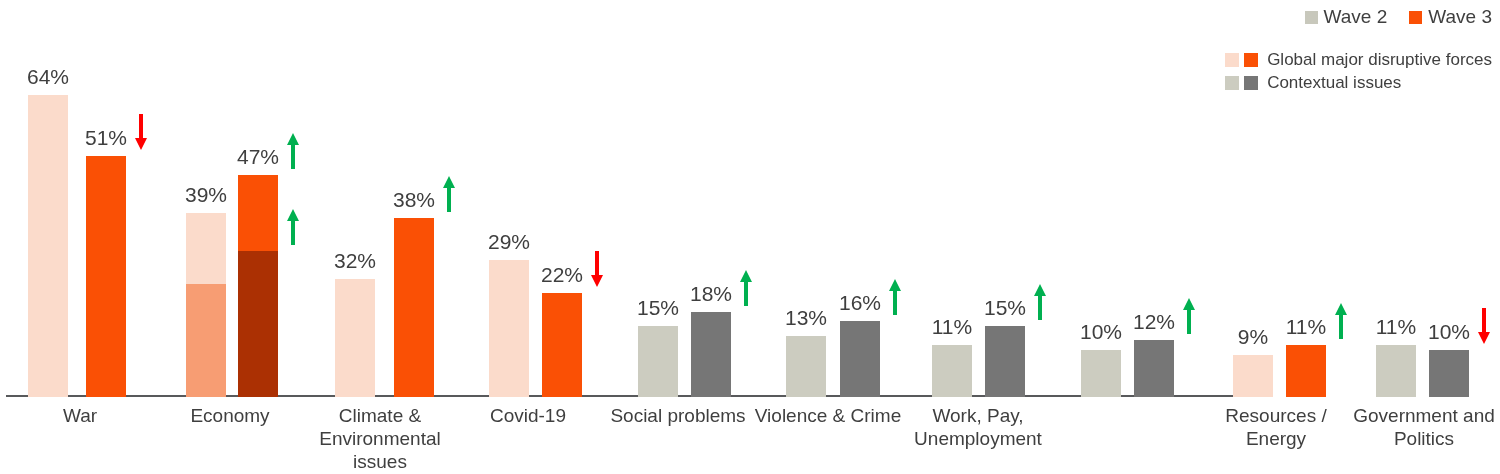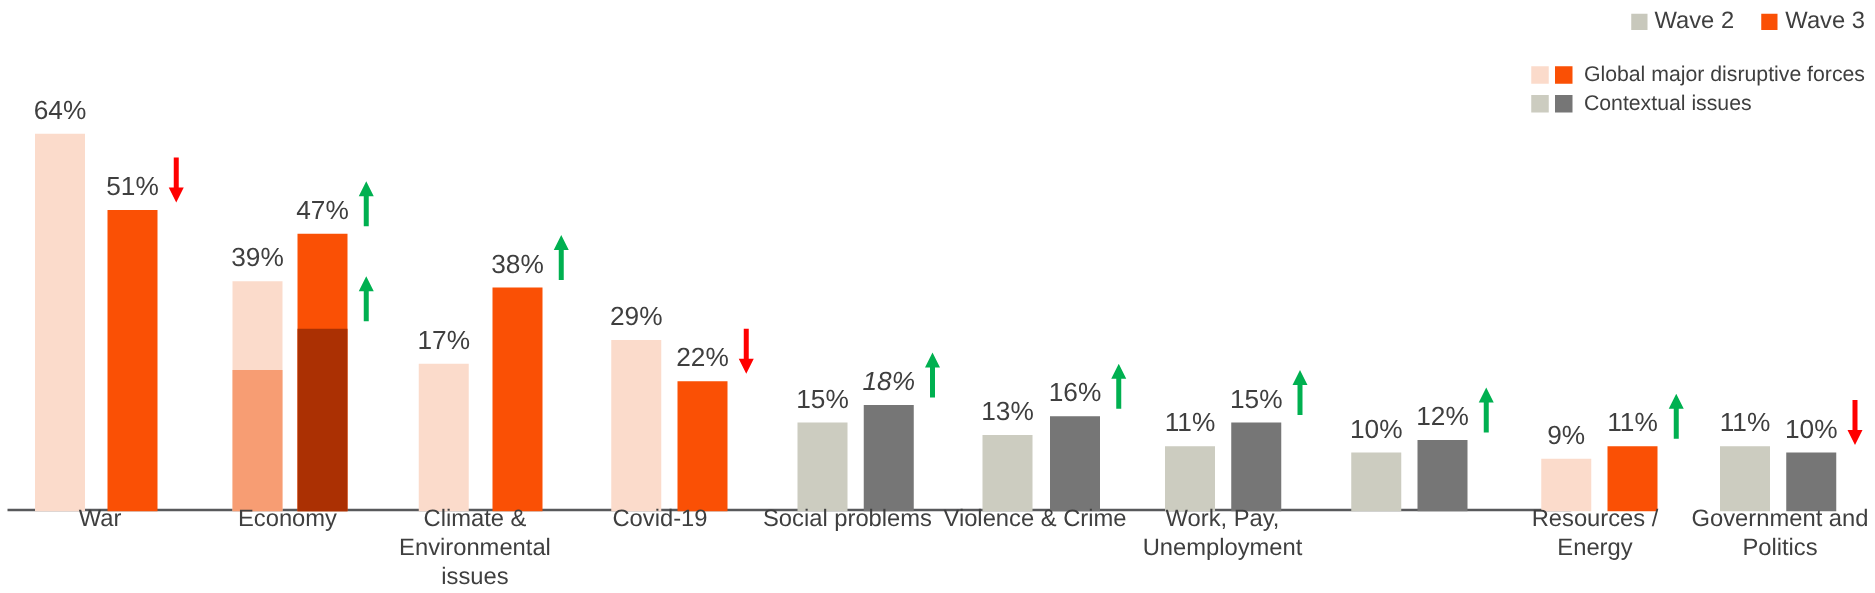--- a/index.html
+++ b/index.html
@@ -31,21 +31,21 @@
     display: flex; flex-direction: column; gap: 3px;
     font-size: 17px; color: #3f3f3f;
   }
   .series-row { display: flex; align-items: center; gap: 0px; white-space: nowrap; }
   .series-row .pair { display: flex; gap: 5px; margin-right: 9px; }
   .series-row .pair .swatch { width: 14px; height: 14px; }
 
   
   #plot {
     position: absolute;
-    left: 0; top: 16px;
+    left: 0; top: 4px;
     width: 1263px; height: 393px;
   }
   #axis-line {
     position: absolute;
     left: 6px; right: 6px;
     bottom: 0px;
     height: 2px;
     background: #58595b;
   }
   .bar-slot {
@@ -166,21 +166,21 @@
           </svg>
         </div>
         <div class="arrow" style="left: 46px; bottom: 150.32px;">
           <svg width="18" height="40" viewBox="0 0 18 40">
             <path d="M9 2 L15 14 L11 14 L11 38 L7 38 L7 14 L3 14 Z" fill="#00b050"></path>
           </svg>
         </div>
       </div>
       <div class="bar-slot" style="left: 335px; height: 391px;">
         <div class="bar" style="height: 118px; background: rgb(251, 219, 203);"></div>
-        <div class="value-label" style="bottom: 124px;">17%</div>
+        <div class="value-label" style="bottom: 124px;">32%</div>
       </div>
       <div class="bar-slot" style="left: 394px; height: 391px;">
         <div class="bar" style="height: 179.36px; background: rgb(250, 80, 5);"></div>
         <div class="value-label" style="bottom: 185.36px;">38%</div>
         <div class="arrow" style="left: 46px; bottom: 183.36px;">
           <svg width="18" height="40" viewBox="0 0 18 40">
             <path d="M9 2 L15 14 L11 14 L11 38 L7 38 L7 14 L3 14 Z" fill="#00b050"></path>
           </svg>
         </div>
       </div>
@@ -196,21 +196,21 @@
             <path d="M9 38 L15 26 L11 26 L11 2 L7 2 L7 26 L3 26 Z" fill="#ff0000"></path>
           </svg>
         </div>
       </div>
       <div class="bar-slot" style="left: 638px; height: 391px;">
         <div class="bar" style="height: 70.8px; background: rgb(204, 204, 192);"></div>
         <div class="value-label" style="bottom: 76.8px;">15%</div>
       </div>
       <div class="bar-slot" style="left: 691px; height: 391px;">
         <div class="bar" style="height: 84.96px; background: rgb(118, 118, 118);"></div>
-        <div class="value-label" style="bottom: 90.96px; font-style: italic;">18%</div>
+        <div class="value-label" style="bottom: 90.96px;">18%</div>
         <div class="arrow" style="left: 46px; bottom: 88.96px;">
           <svg width="18" height="40" viewBox="0 0 18 40">
             <path d="M9 2 L15 14 L11 14 L11 38 L7 38 L7 14 L3 14 Z" fill="#00b050"></path>
           </svg>
         </div>
       </div>
       <div class="bar-slot" style="left: 786px; height: 391px;">
         <div class="bar" style="height: 61.36px; background: rgb(204, 204, 192);"></div>
         <div class="value-label" style="bottom: 67.36px;">13%</div>
       </div>

